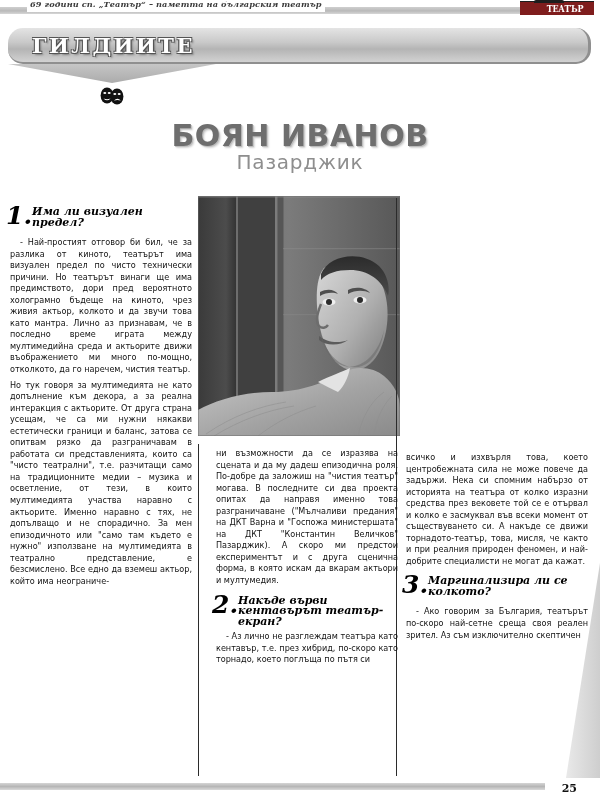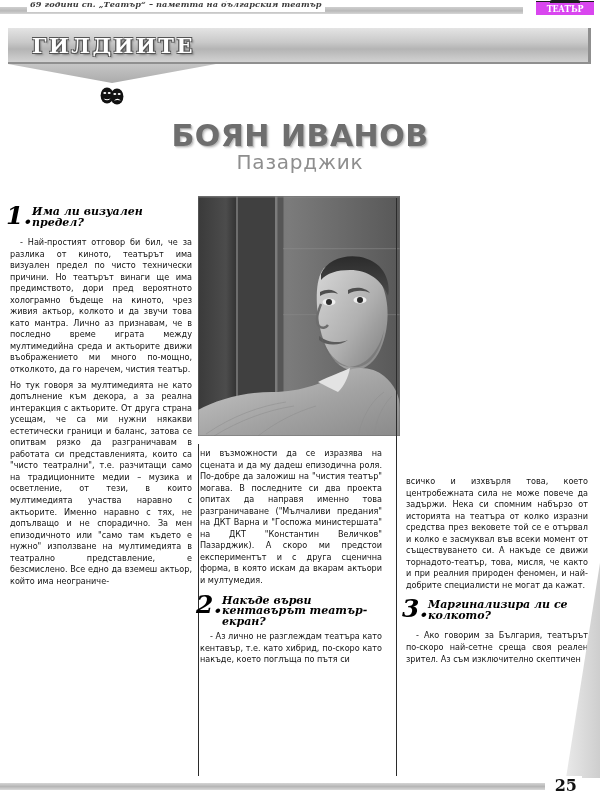--- a/index.html
+++ b/index.html
@@ -38,25 +38,26 @@
     letter-spacing: 0.1px;
     color: #3b3b3b;
     white-space: nowrap;
     background: #ffffff;
     padding: 0 3px 3px 3px;
   }
   #masthead-logo {
     position: absolute;
     right: 6px; top: 1px;
     width: 58px; height: 13px;
-    background: #d946ef;
+    background: #7f1d1d;
     border-top: 1px solid #1d1d1d;
     display: flex;
     align-items: center;
     justify-content: center;
+    padding-left: 16px;
   }
   #masthead-logo-text {
     font-family: "DejaVu Serif", serif;
     font-weight: bold;
     font-size: 8px;
     color: #ffffff;
     letter-spacing: -0.3px;
     transform: scaleY(1.15);
   }
   #masthead-logo::before {
@@ -74,20 +75,21 @@
     left: 0; top: 28px;
     width: 600px; height: 58px;
   }
   #section-banner {
     position: absolute;
     left: 8px; top: 0;
     width: 580px; height: 34px;
     background: linear-gradient(to bottom, #e4e4e4 0%, #c9c9c9 42%, #b4b4b4 62%, #d2d2d2 100%);
     border-right: 3px solid #8f8f8f;
     border-bottom: 2px solid #8f8f8f;
+    border-radius: 15px;
   }
   #section-banner-title {
     position: absolute;
     left: 24px; top: 5px;
     font-family: "DejaVu Serif", serif;
     font-weight: bold;
     font-size: 21px;
     letter-spacing: 2.5px;
     color: #ffffff;
     text-shadow:
@@ -147,22 +149,22 @@
   .col {
     position: absolute;
     width: 190px;
     font-family: "DejaVu Sans", sans-serif;
     font-size: 8.1px;
     line-height: 11.55px;
     text-align: justify;
     color: #111;
   }
   #col-1 { left: 6px;   top: 198px; }
-  #col-2 { left: 196px; top: 444px; }
-  #col-3 { left: 402px; top: 472px; }
+  #col-2 { left: 212px; top: 444px; }
+  #col-3 { left: 402px; top: 448px; }
 
   .col p { margin: 4px; }
   .col p.cont { text-indent: 0; }
 
   .qblock { position: relative; min-height: 26px; margin-top: 9px; }
   .qnum {
     position: absolute;
     left: 0; top: -4px;
     font-family: "DejaVu Serif", serif;
     font-weight: bold;
@@ -199,21 +201,21 @@
     position: absolute;
     left: 0; bottom: 10px;
     width: 545px; height: 7px;
     background: linear-gradient(to bottom, #d5d5d5, #b6b6b6, #d9d9d9);
   }
   #page-number {
     position: absolute;
     right: 18px; bottom: 5px;
     font-family: "DejaVu Serif", serif;
     font-weight: bold;
-    font-size: 16px;
+    font-size: 11px;
     color: #111;
     background: #fff;
     padding: 0 5px;
   }
   #corner-wedge {
     position: absolute;
     right: 0; bottom: 22px;
     width: 34px; height: 215px;
     background: linear-gradient(to left, #cecece, #e9e9e9);
     clip-path: polygon(100% 0, 100% 100%, 0 100%);
@@ -339,21 +341,21 @@
   <p class="answer-lead">Най-простият отговор би бил, че за разлика от киното, театърът има визуален предел по чисто технически причини. Но театърът винаги ще има предимството, дори пред вероятното холограмно бъдеще на киното, чрез живия актьор, колкото и да звучи това като мантра. Лично аз признавам, че в последно време играта между мултимедийна среда и актьорите движи въображението ми много по-мощно, отколкото, да го наречем, чистия театър.</p>
   <p class="cont">Но тук говоря за мултимедията не като допълнение към декора, а за реална интеракция с актьорите. От друга страна усещам, че са ми нужни някакви естетически граници и баланс, затова се опитвам рязко да разграничавам в работата си представленията, които са "чисто театрални", т.е. разчитащи само на традиционните медии – музика и осветление, от тези, в които мултимедията участва наравно с актьорите. Именно наравно с тях, не допълващо и не спорадично. За мен епизодичното или "само там където е нужно" използване на мултимедията в театрално представление, е безсмислено. Все едно да вземеш актьор, който има неограниче-</p>
 </div>
 
 <div class="col" id="col-2">
   <p class="cont">ни възможности да се изразява на сцената и да му дадеш епизодична роля. По-добре да заложиш на "чистия театър" могава. В последните си два проекта опитах да направя именно това разграничаване ("Мълчаливи предания" на ДКТ Варна и "Госпожа министершата" на ДКТ "Константин Величков" Пазарджик). А скоро ми предстои експериментът и с друга сценична форма, в която искам да вкарам актьори и мултумедия.</p>
   <div class="qblock">
     <span class="qnum">2.</span>
     <div class="qtext">Накъде върви кентавърът театър-екран?</div>
   </div>
-  <p class="answer-lead">Аз лично не разглеждам театъра като кентавър, т.е. като хибрид, по-скоро като накъде, което поглъща по пътя си</p>
+  <p class="answer-lead">Аз лично не разглеждам театъра като кентавър, т.е. през хибрид, по-скоро като торнадо, което поглъща по пътя си</p>
 </div>
 
 <div class="col" id="col-3">
   <p class="cont">всичко и изхвърля това, което центробежната сила не може повече да задържи. Нека си спомним набързо от историята на театъра от колко изразни средства през вековете той се е отървал и колко е засмуквал във всеки момент от съществуването си. А накъде се движи торнадото-театър, това, мисля, че както и при реалния природен феномен, и най-добрите специалисти не могат да кажат.</p>
   <div class="qblock">
     <span class="qnum">3.</span>
     <div class="qtext">Маргинализира ли се колкото?</div>
   </div>
   <p class="answer-lead">Ако говорим за България, театърът по-скоро най-сетне среща своя реален зрител. Аз съм изключително скептичен</p>
 </div>

